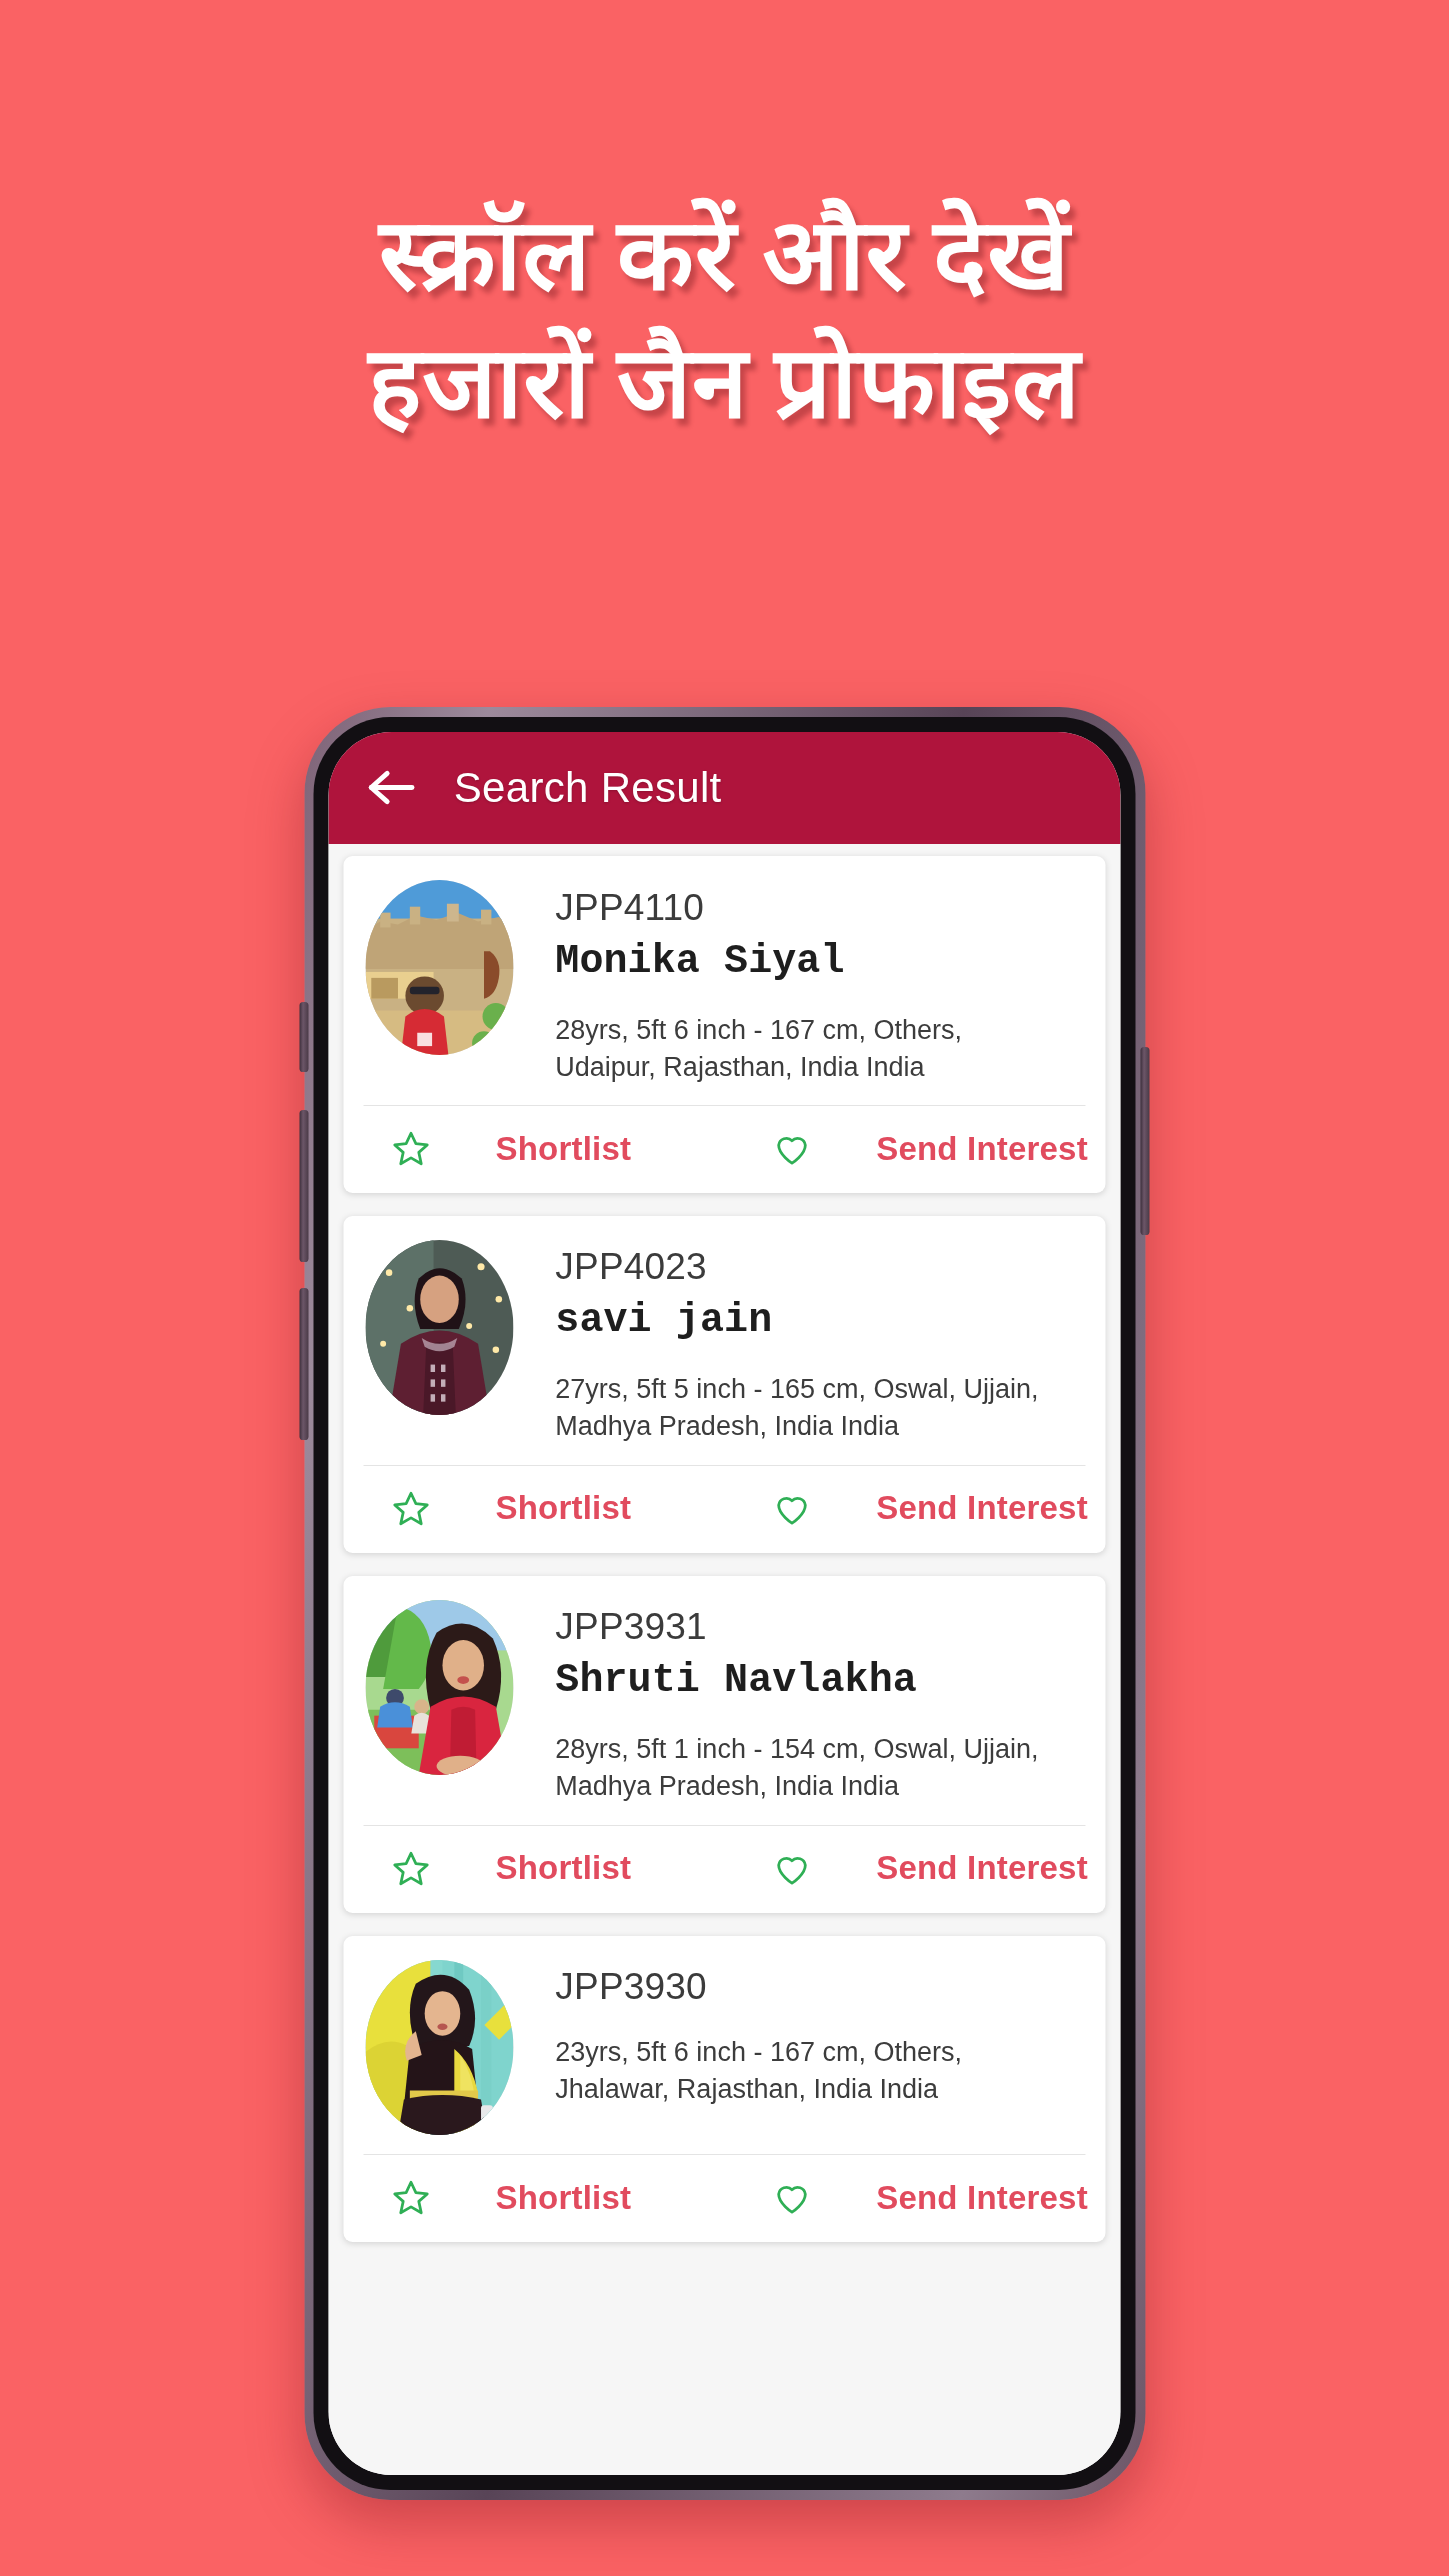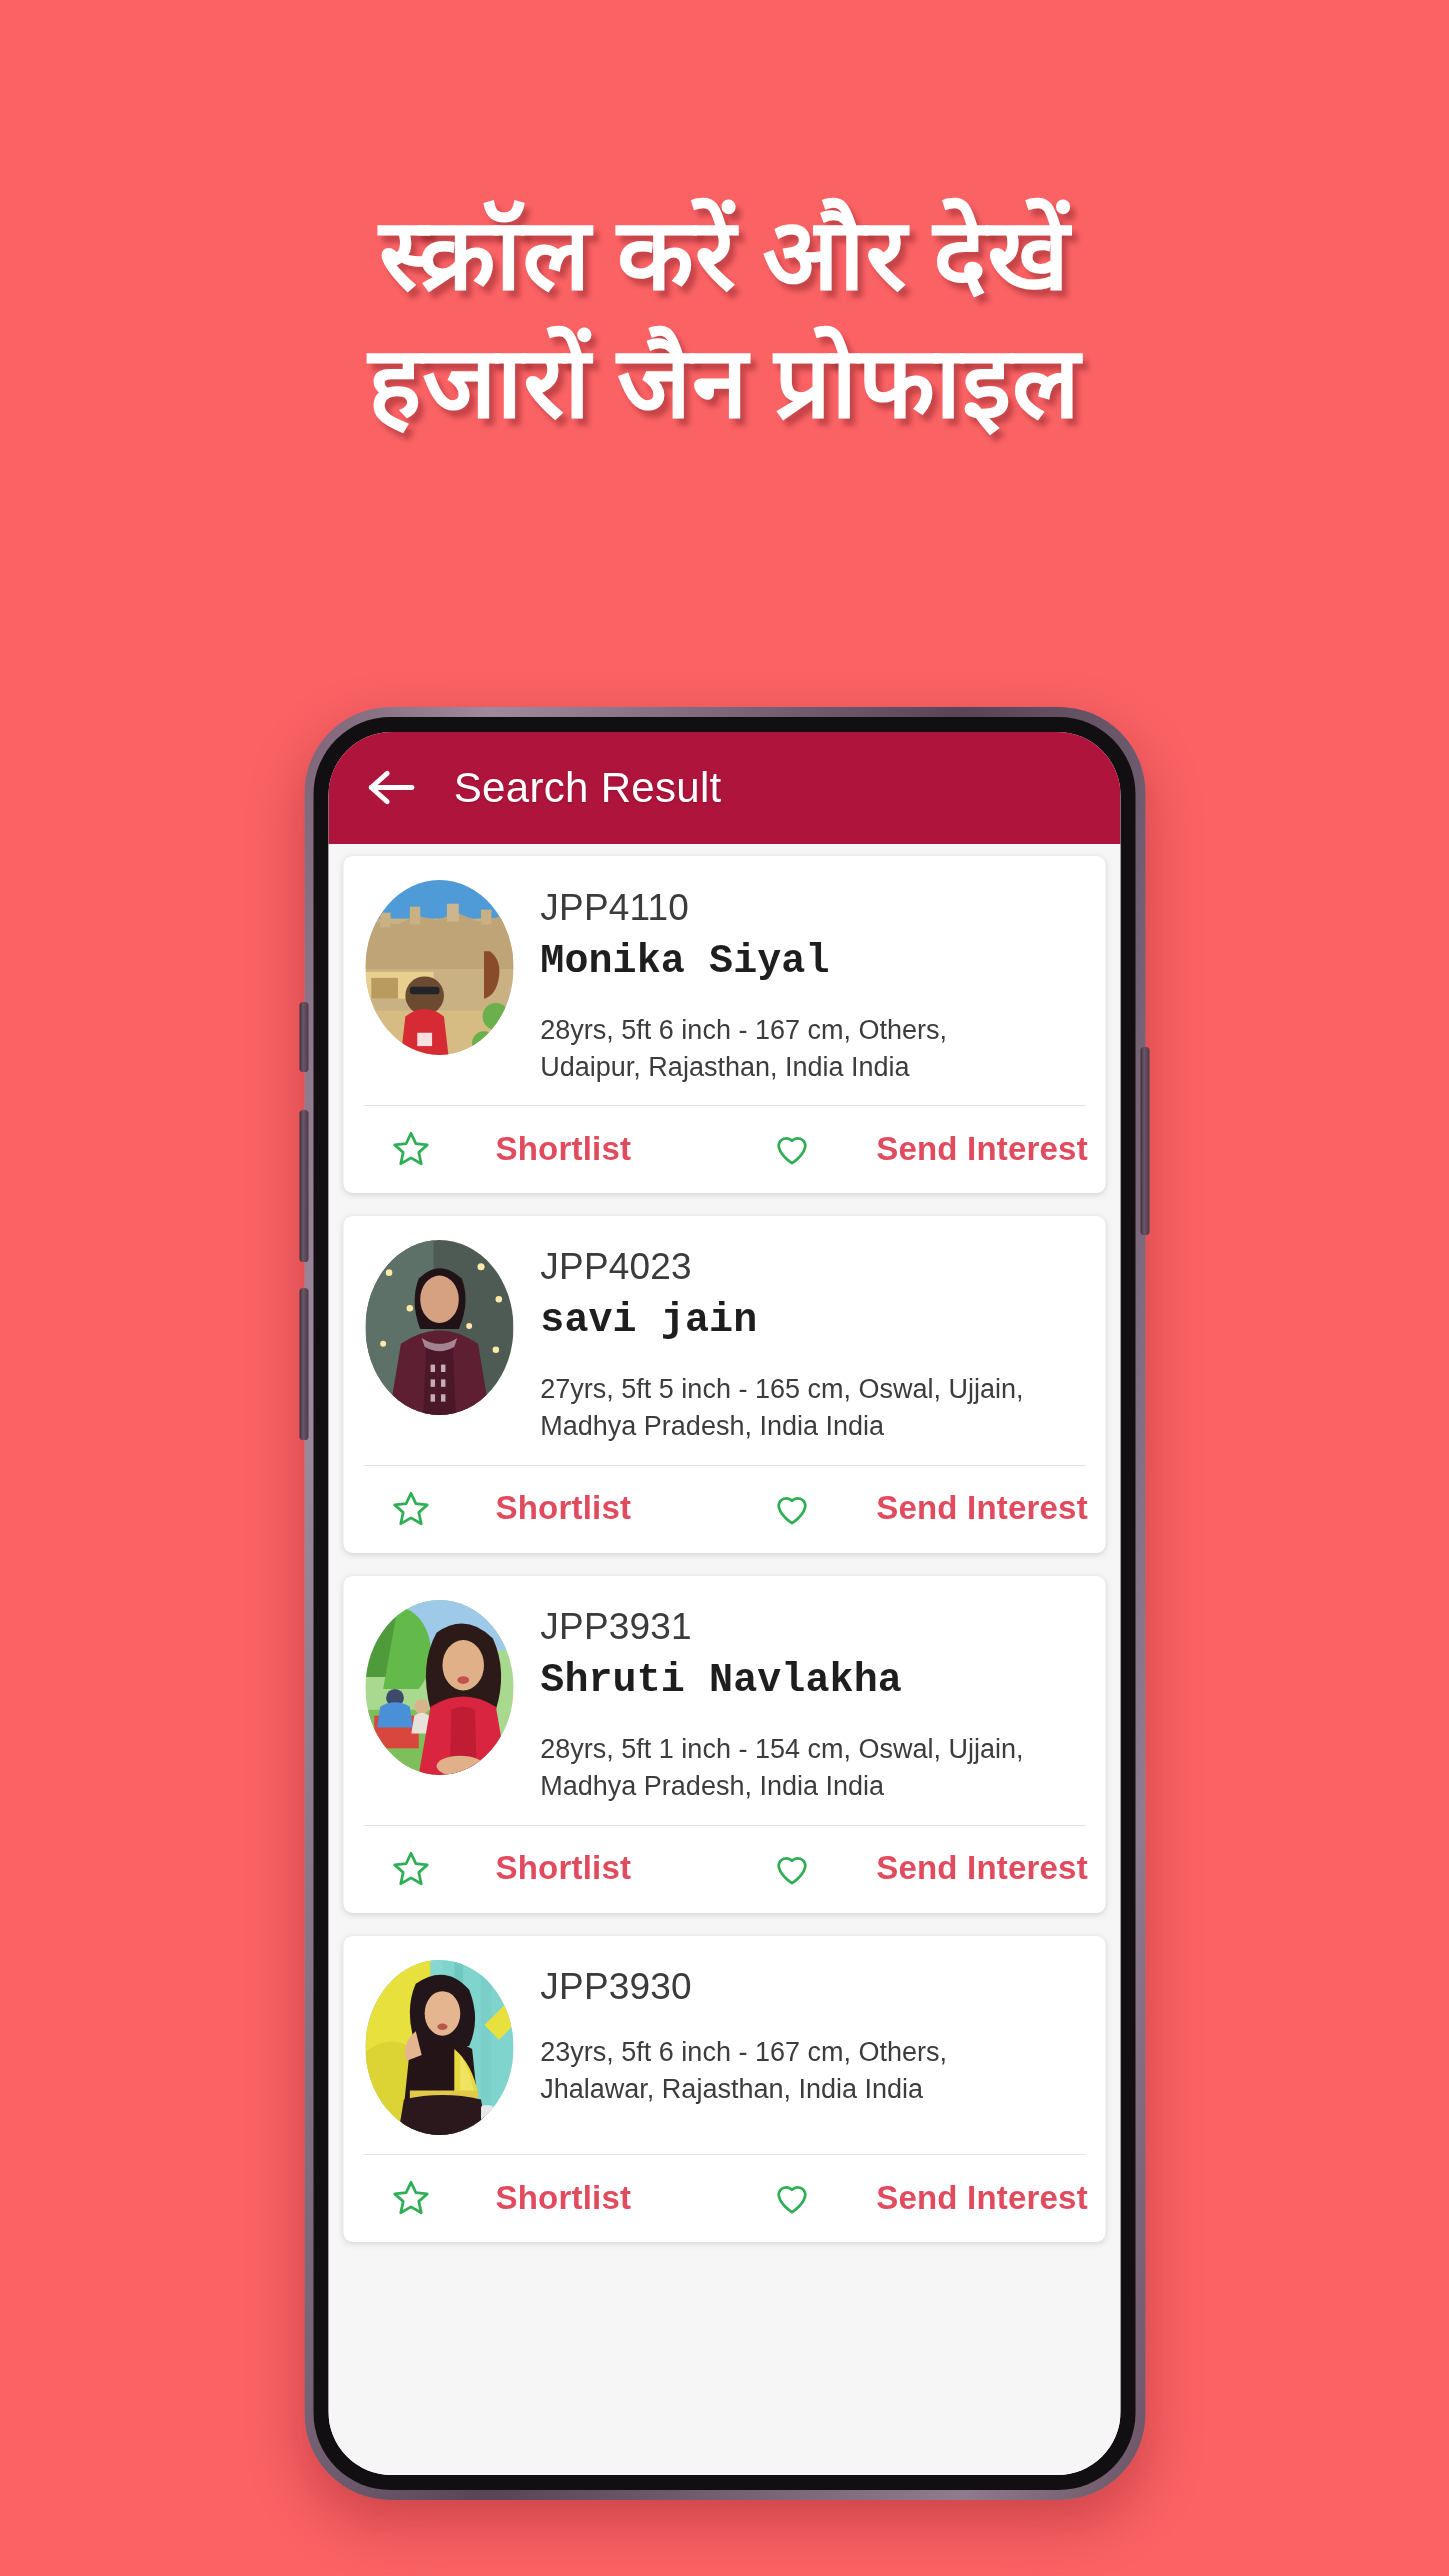--- a/index.html
+++ b/index.html
@@ -105,21 +105,21 @@
     background:#ffffff;
     border-radius:9px;
     box-shadow:0 1.8px 6.3px rgba(0,0,0,.13);
     margin-bottom:23px;
     padding:0;
   }
   .card-body {
     display:flex;
     align-items:flex-start;
     padding:24px 21.5px 19.7px 21.5px;
-    gap:27px;
+    gap:42px;
   }
   .avatar {
     width:148px;
     height:175px;
     border-radius:50%;
     flex:0 0 auto;
     overflow:hidden;
     position:relative;
     background:#ddd;
   }

